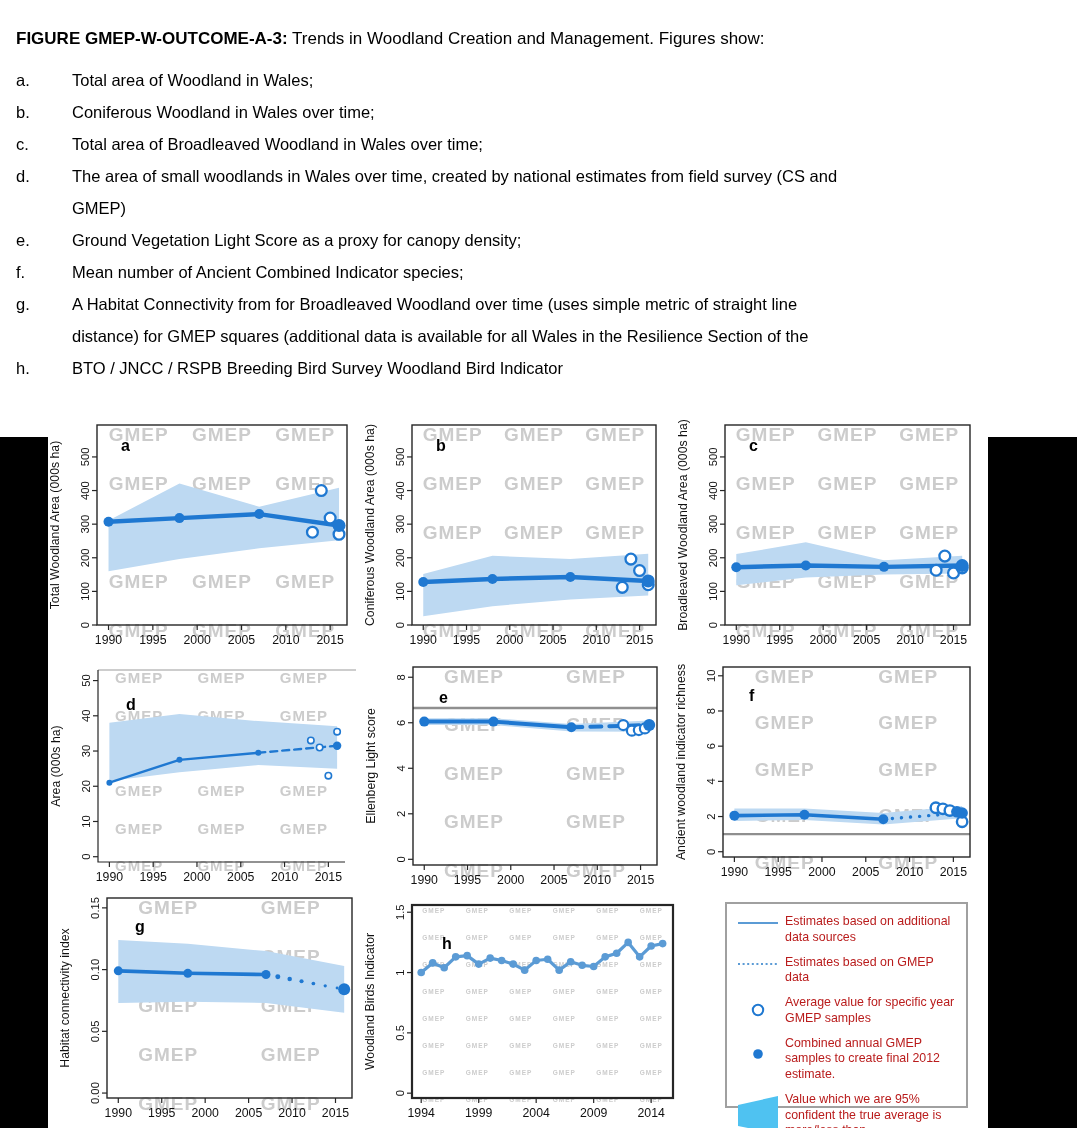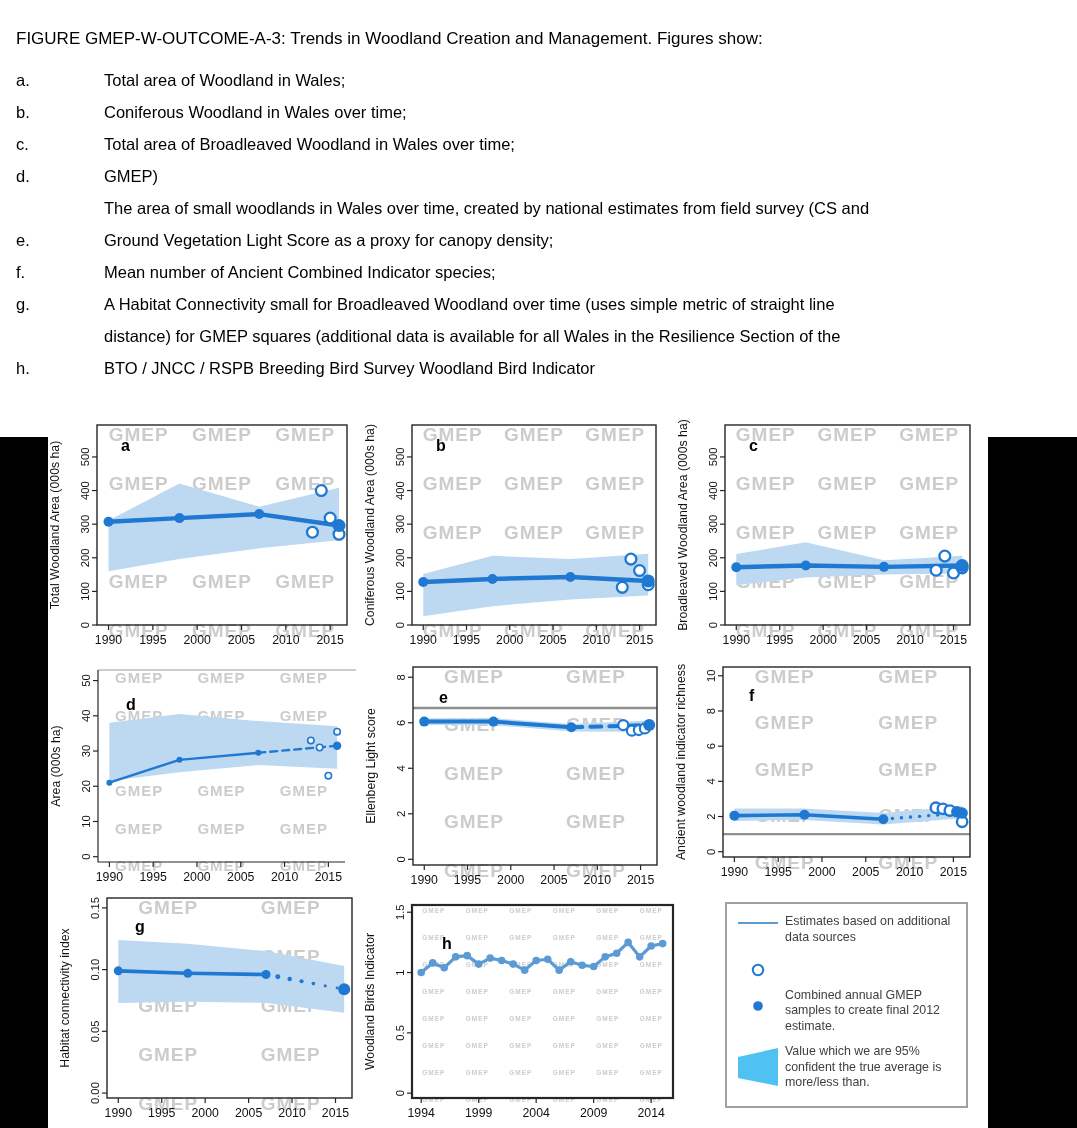--- a/index.html
+++ b/index.html
@@ -1,37 +1,37 @@
 <!DOCTYPE html>
 <html><head>
 <meta charset="utf-8">
 <style>
   html,body{margin:0;padding:0;background:#ffffff;}
   .page{position:relative;width:1077px;height:1128px;background:#ffffff;overflow:hidden;
         font-family:"Liberation Sans",sans-serif;color:#000;}
   .title{position:absolute;left:16px;top:10px;font-size:17px;line-height:24px;white-space:nowrap;}
-  .title b{font-weight:normal;}
+  .title b{font-weight:bold;}
   .list{position:absolute;left:16px;top:64px;width:1034px;font-size:16.5px;line-height:32px;}
   .li{position:relative;padding-left:56px;}
   .li-letter{position:absolute;left:0;top:0;}
-  .li-line{display:block;margin-left:32px;}
+  .li-line{display:block;}
   .bar{position:absolute;background:#000;}
   .bar-left{left:0;top:437px;width:48px;height:691px;}
   .bar-right{left:988px;top:437px;width:89px;height:691px;}
   .chart{position:absolute;}
   svg{font-family:"Liberation Sans",sans-serif;display:block;}
   .legend{position:absolute;left:725px;top:902px;width:243px;height:206px;box-sizing:border-box;
           border:2px solid #a0a0a0;background:#fff;padding:10px 8px 6px 4px;}
   .lg-row{display:grid;grid-template-columns:54px 1fr;align-items:flex-start;margin-bottom:9px;}
   .lg-swatch{display:flex;justify-content:center;}
   .sw-solid-line,.sw-dotted-line{margin-top:3px;}
   .sw-open-circle{margin-top:6px;}
   .sw-filled-circle{margin-top:9px;}
   .sw-confidence-band{margin-top:2px;}
-  .lg-text{font-size:12.4px;line-height:1.27;color:#404040;}
+  .lg-text{font-size:12.4px;line-height:1.27;color:#b91c1c;}
 </style>
 </head>
 <body>
 
 <div class="page">
 
   <p class="title"><b>FIGURE GMEP-W-OUTCOME-A-3:</b><span> Trends in Woodland Creation and Management. Figures show:</span></p>
 
   <div class="list">
     <div class="li">
@@ -41,34 +41,34 @@
     <div class="li">
       <span class="li-letter">b.</span>
       <span class="li-line">Coniferous Woodland in Wales over time;</span>
     </div>
     <div class="li">
       <span class="li-letter">c.</span>
       <span class="li-line">Total area of Broadleaved Woodland in Wales over time;</span>
     </div>
     <div class="li">
       <span class="li-letter">d.</span>
+      <span class="li-line">The area of small woodlands in Wales over time, created by national estimates from field survey (CS and</span>
       <span class="li-line">GMEP)</span>
-      <span class="li-line">The area of small woodlands in Wales over time, created by national estimates from field survey (CS and</span>
     </div>
     <div class="li">
       <span class="li-letter">e.</span>
       <span class="li-line">Ground Vegetation Light Score as a proxy for canopy density;</span>
     </div>
     <div class="li">
       <span class="li-letter">f.</span>
       <span class="li-line">Mean number of Ancient Combined Indicator species;</span>
     </div>
     <div class="li">
       <span class="li-letter">g.</span>
-      <span class="li-line">A Habitat Connectivity small for Broadleaved Woodland over time (uses simple metric of straight line</span>
+      <span class="li-line">A Habitat Connectivity from for Broadleaved Woodland over time (uses simple metric of straight line</span>
       <span class="li-line">distance) for GMEP squares (additional data is available for all Wales in the Resilience Section of the</span>
     </div>
     <div class="li">
       <span class="li-letter">h.</span>
       <span class="li-line">BTO / JNCC / RSPB Breeding Bird Survey Woodland Bird Indicator</span>
     </div>
   </div>
 
   <div class="bar bar-left"></div>
   <div class="bar bar-right"></div>
@@ -567,25 +567,34 @@
   <div class="legend">
       <div class="lg-row">
         <span class="lg-swatch sw-solid-line">
           <svg width="44" height="12">
             <line x1="2" y1="6" x2="42" y2="6" stroke="#5b9bd5" stroke-width="2.2"></line>
           </svg>
         </span>
         <span class="lg-text">Estimates based on additional data sources</span>
       </div>
       <div class="lg-row">
+        <span class="lg-swatch sw-dotted-line">
+          <svg width="44" height="12">
+            <line x1="2" y1="6" x2="42" y2="6" stroke="#5b9bd5" stroke-width="2" stroke-dasharray="2 2.6"></line>
+          </svg>
+        </span>
+        <span class="lg-text">Estimates based on GMEP data</span>
+      </div>
+      <div class="lg-row">
         <span class="lg-swatch sw-open-circle">
           <svg width="18" height="18">
             <circle cx="9" cy="9" r="5.2" fill="#fff" stroke="#1f78d1" stroke-width="2"></circle>
           </svg>
         </span>
+        <span class="lg-text">Average value for specific year GMEP samples</span>
       </div>
       <div class="lg-row">
         <span class="lg-swatch sw-filled-circle">
           <svg width="18" height="18">
             <circle cx="9" cy="9" r="4.8" fill="#1f78d1"></circle>
           </svg>
         </span>
         <span class="lg-text">Combined annual GMEP samples to create final 2012 estimate.</span>
       </div>
       <div class="lg-row">

